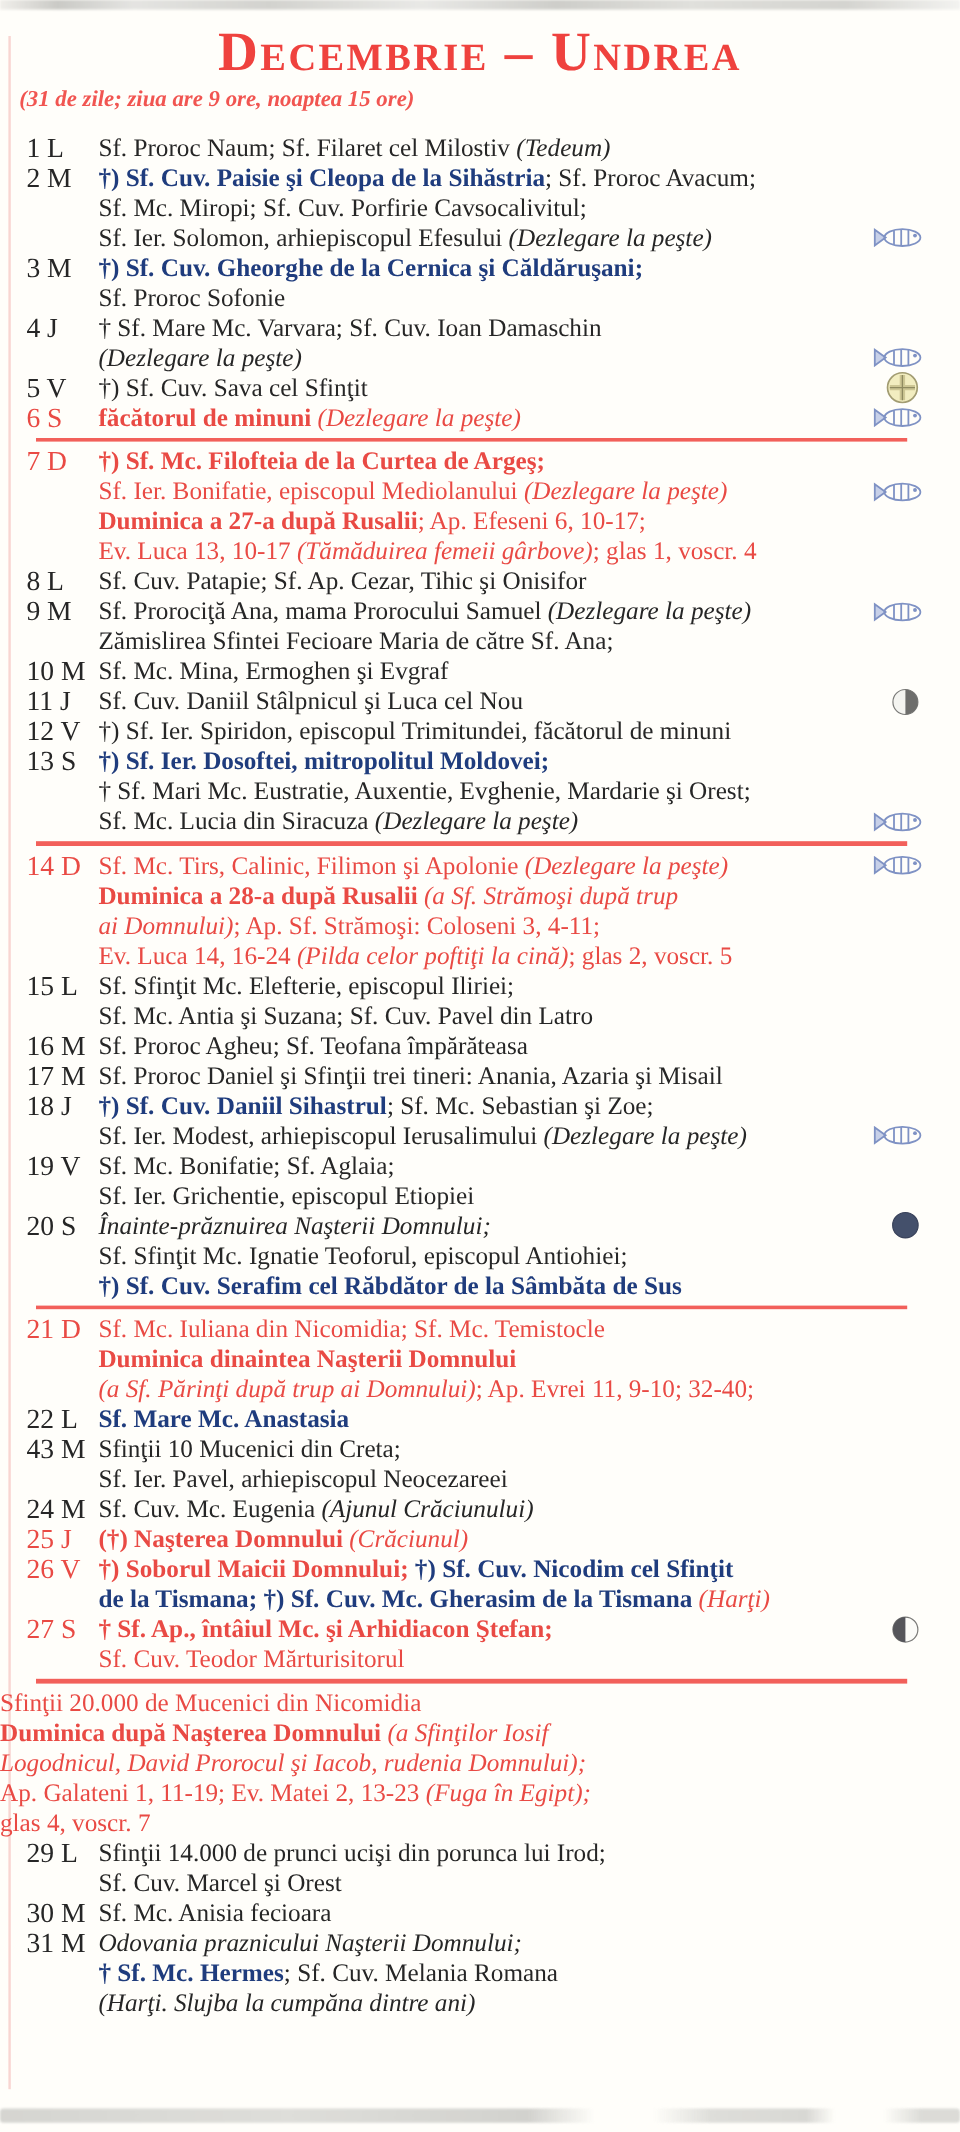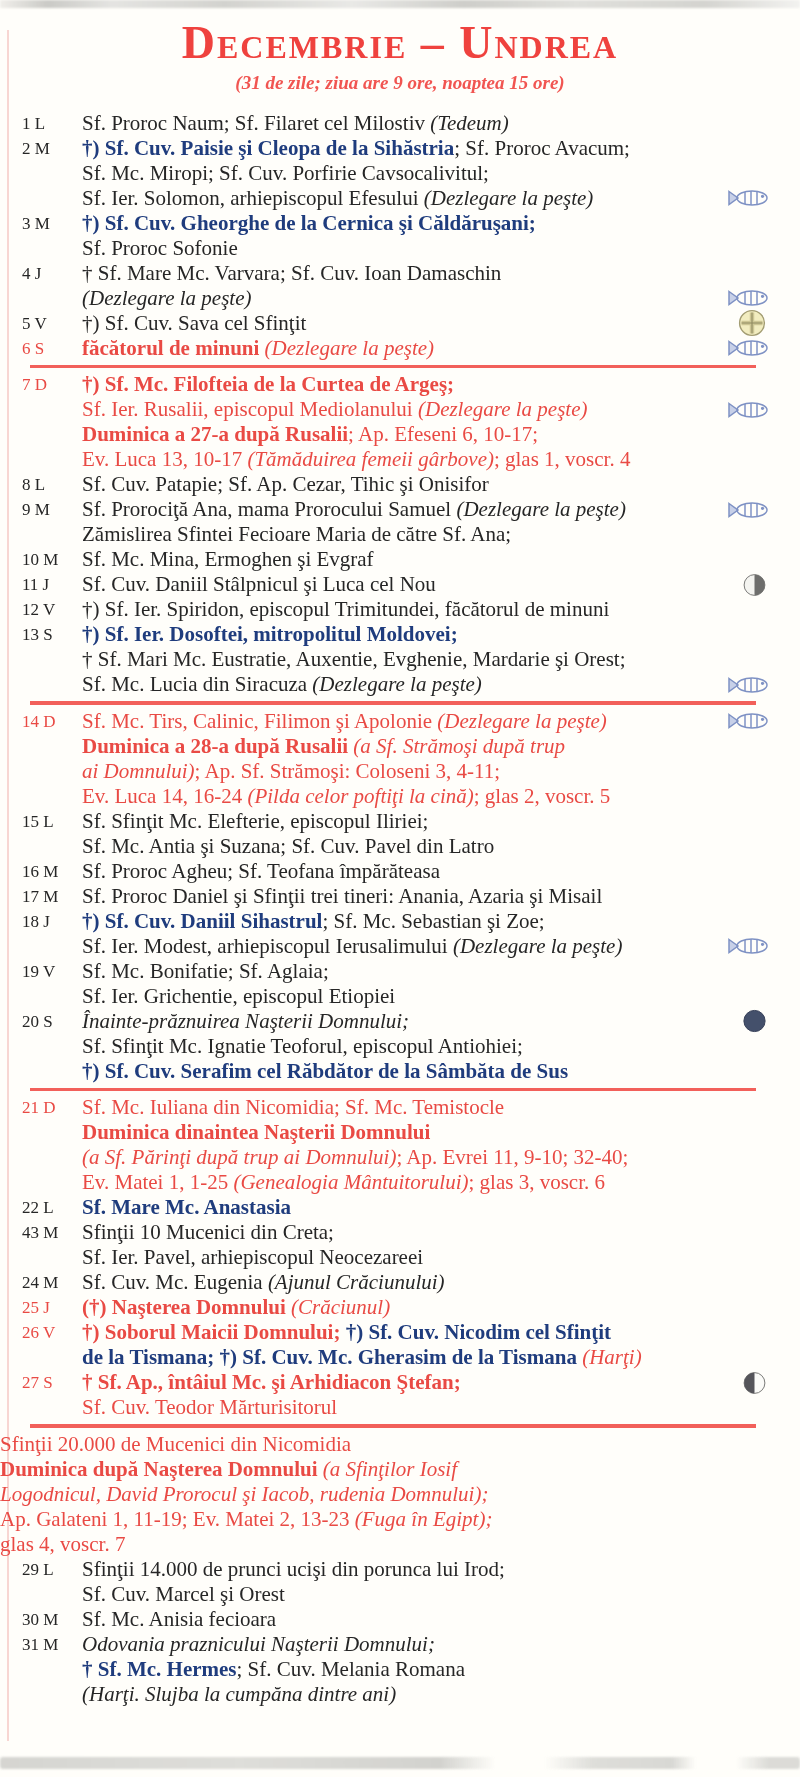--- a/index.html
+++ b/index.html
@@ -30,29 +30,30 @@
   .scan-left{
     position:absolute;left:7px;top:30px;bottom:36px;width:2px;
     background:#f3b5b1;opacity:.55;
   }
   .title{
     margin:18px 0 0;text-align:center;
     font-variant:small-caps;font-weight:700;font-size:46px;line-height:1.1;
     letter-spacing:2px;color:var(--title-red);
   }
   .subtitle{
-    margin:2px 0 10px;text-align:center;
+    margin:2px 0 10px;
     font-style:italic;font-weight:700;font-size:19px;line-height:24px;
     color:#f15551;
+    padding-left:16px;
   }
   .rows{padding-top:6px;}
   .row{display:flex;}
   .day{
     flex:0 0 82px;box-sizing:border-box;padding-left:22px;
-    font-size:17px;line-height:25px;white-space:nowrap;
+    font-size:23px;line-height:25px;white-space:nowrap;
   }
   .day.red{color:var(--entry-red);}
   .content{flex:1;min-width:0;}
   .line{
     position:relative;white-space:nowrap;
     font-size:21px;line-height:25px;padding-right:84px;
   }
   .it{font-style:italic;text-align:right;}
   .bb{color:var(--entry-blue);font-weight:700;}
   .rd{color:var(--entry-red);}
@@ -154,21 +155,21 @@
                 <circle cx="35.5" cy="7.8" r="1.6" fill="var(--fish-blue)"></circle>
               </svg>
             </span></div>
         </div>
       </div>
       <div class="sep"></div>
       <div class="row">
         <div class="day red">7 D</div>
         <div class="content">
           <div class="line"><span class="rdb">†) Sf. Mc. Filofteia de la Curtea de Argeş;</span></div>
-          <div class="line"><span class="rd">Sf. Ier. Rusalii, episcopul Mediolanului </span><span class="rdi">(Dezlegare la peşte)</span><span class="icon ic-fish">
+          <div class="line"><span class="rd">Sf. Ier. Bonifatie, episcopul Mediolanului </span><span class="rdi">(Dezlegare la peşte)</span><span class="icon ic-fish">
               <svg width="44" height="19" viewBox="0 0 44 19">
                 <g fill="none" stroke="var(--fish-blue)" stroke-width="1.5">
                   <path d="M2 3 L11 9.5 L2 16 Z" fill="#c7d0e8"></path>
                   <ellipse cx="25" cy="9.5" rx="15" ry="7"></ellipse>
                   <line x1="18" y1="3.6" x2="18" y2="15.4"></line>
                   <line x1="24" y1="2.6" x2="24" y2="16.4"></line>
                   <line x1="30" y1="3.2" x2="30" y2="15.8"></line>
                 </g>
                 <circle cx="35.5" cy="7.8" r="1.6" fill="var(--fish-blue)"></circle>
               </svg>
@@ -320,21 +321,20 @@
           <div class="line"><span class="bb">†) Sf. Cuv. Serafim cel Răbdător de la Sâmbăta de Sus</span></div>
         </div>
       </div>
       <div class="sep"></div>
       <div class="row">
         <div class="day red">21 D</div>
         <div class="content">
           <div class="line"><span class="rd">Sf. Mc. Iuliana din Nicomidia; Sf. Mc. Temistocle</span></div>
           <div class="line"><span class="rdb">Duminica dinaintea Naşterii Domnului</span></div>
           <div class="line"><span class="rdi">(a Sf. Părinţi după trup ai Domnului)</span><span class="rd">; Ap. Evrei 11, 9-10; 32-40;</span></div>
-          <div class="line"><span class="rd">Ev. Matei 1, 1-25 </span><span class="rdi">(Genealogia Mântuitorului)</span><span class="rd">; glas 3, voscr. 6</span></div>
         </div>
       </div>
       <div class="row">
         <div class="day">22 L</div>
         <div class="content">
           <div class="line"><span class="bb">Sf. Mare Mc. Anastasia</span></div>
         </div>
       </div>
       <div class="row">
         <div class="day">43 M</div>

